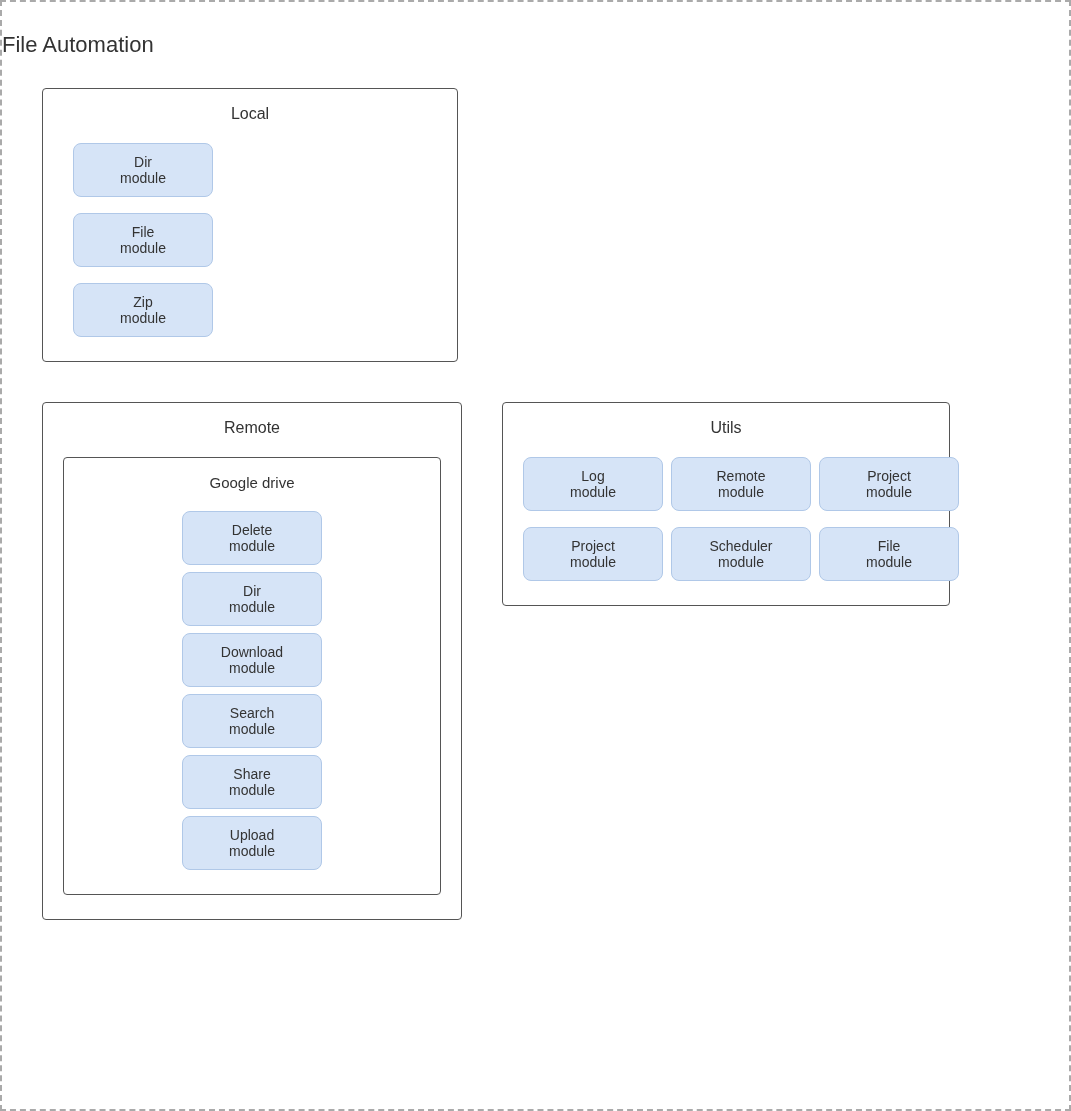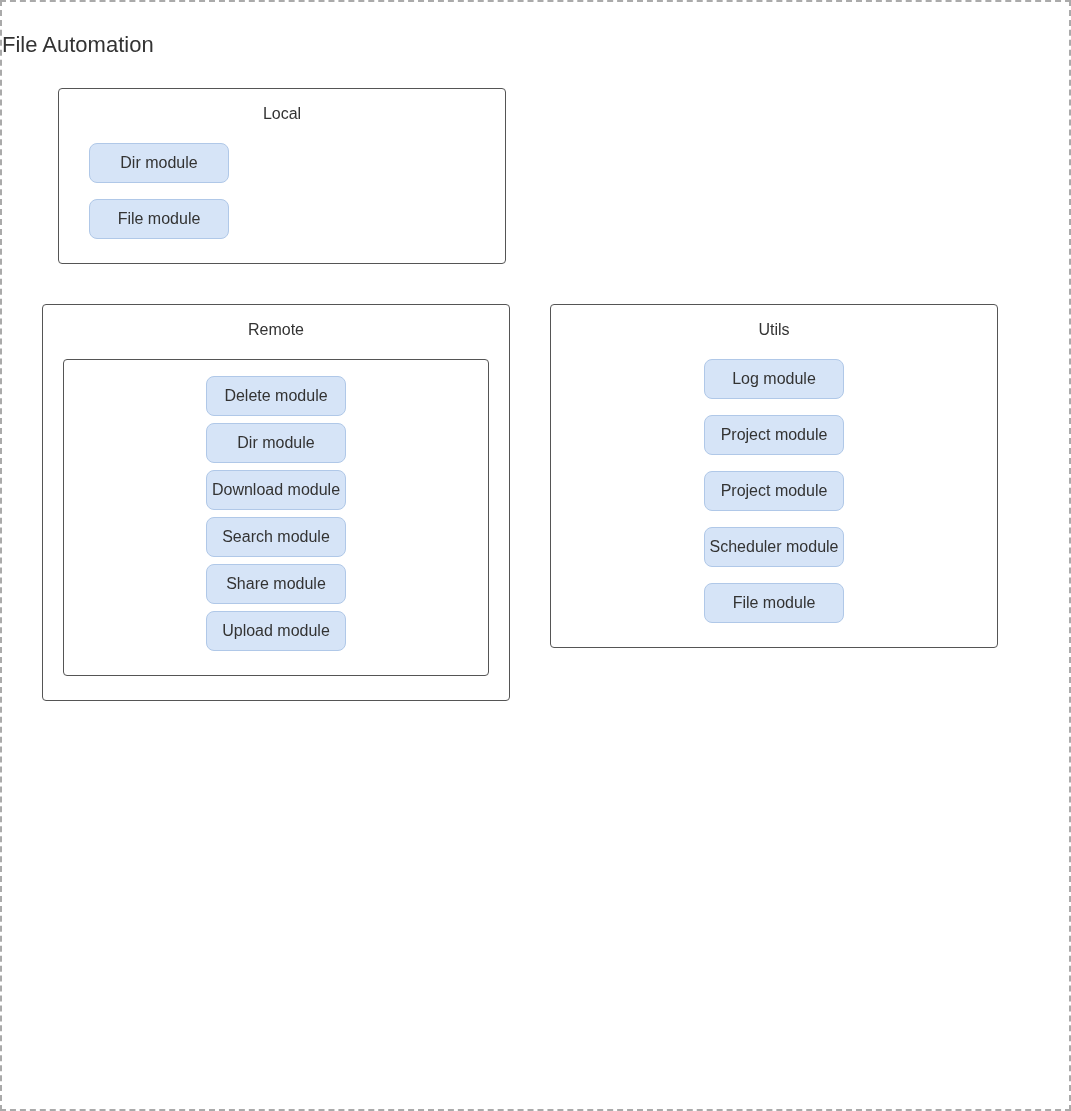--- a/index.html
+++ b/index.html
@@ -41,54 +41,53 @@
       font-size: 16px;
       color: #333;
       margin-bottom: 20px;
       font-weight: normal;
     }
 
     .module-btn {
       background: #d6e4f7;
       border: 1px solid #b0c8e8;
       border-radius: 8px;
-      padding: 10px 4px;
-      font-size: 16px;
+      padding: 10px 36px;
+      font-size: 14px;
       color: #333;
       cursor: pointer;
       min-width: 140px;
       text-align: center;
       display: block;
       width: 140px;
     }
 
     
     .local-section {
-      width: 448px;
+      width: 416px;
       margin-bottom: 40px;
-      margin-left: 16px;
     }
 
     .local-buttons {
       display: flex;
       flex-direction: column;
       gap: 16px;
       padding-left: 10px;
     }
 
     
     .bottom-row {
       display: flex;
       gap: 40px;
       align-items: flex-start;
     }
 
     
     .remote-section {
-      width: 468px;
+      width: 420px;
     }
 
     .google-drive-box {
       border: 1.5px solid #555;
       border-radius: 4px;
       padding: 16px 20px 24px 20px;
       background: #fff;
     }
 
     .google-drive-title {
@@ -106,61 +105,64 @@
       justify-items: center;
     }
 
     
     .utils-section {
       width: 448px;
     }
 
     .utils-buttons {
       display: grid;
-      grid-template-columns: 1fr;
-      gap: 16px 16px;
+      grid-template-columns: 1fr 1fr 1fr;
+      gap: 16px 8px;
       justify-items: center;
     }
   </style>
 </head>
 <body>
 
 <h1 class="page-title">File Automation</h1>
 
 <div class="main-content">
   
   <div class="section-box local-section">
     <div class="section-title">Local</div>
     <div class="local-buttons">
       <button class="module-btn">Dir module</button>
       <button class="module-btn">File module</button>
+      <button class="module-btn">Zip module</button>
     </div>
   </div>
 
   
   <div class="bottom-row">
 
     <div class="section-box remote-section">
       <div class="section-title">Remote</div>
       <div class="google-drive-box">
+        <div class="google-drive-title">Google drive</div>
         <div class="two-col-buttons">
           <button class="module-btn">Delete module</button>
           <button class="module-btn">Dir module</button>
           <button class="module-btn">Download module</button>
           <button class="module-btn">Search module</button>
           <button class="module-btn">Share module</button>
           <button class="module-btn">Upload module</button>
         </div>
       </div>
     </div>
 
     <div class="section-box utils-section">
       <div class="section-title">Utils</div>
       <div class="utils-buttons">
         <button class="module-btn">Log module</button>
+        <button class="module-btn">Remote module</button>
         <button class="module-btn">Project module</button>
         <button class="module-btn">Project module</button>
         <button class="module-btn">Scheduler module</button>
         <button class="module-btn">File module</button>
       </div>
     </div>
   </div>
 </div>
 
 </body></html>

